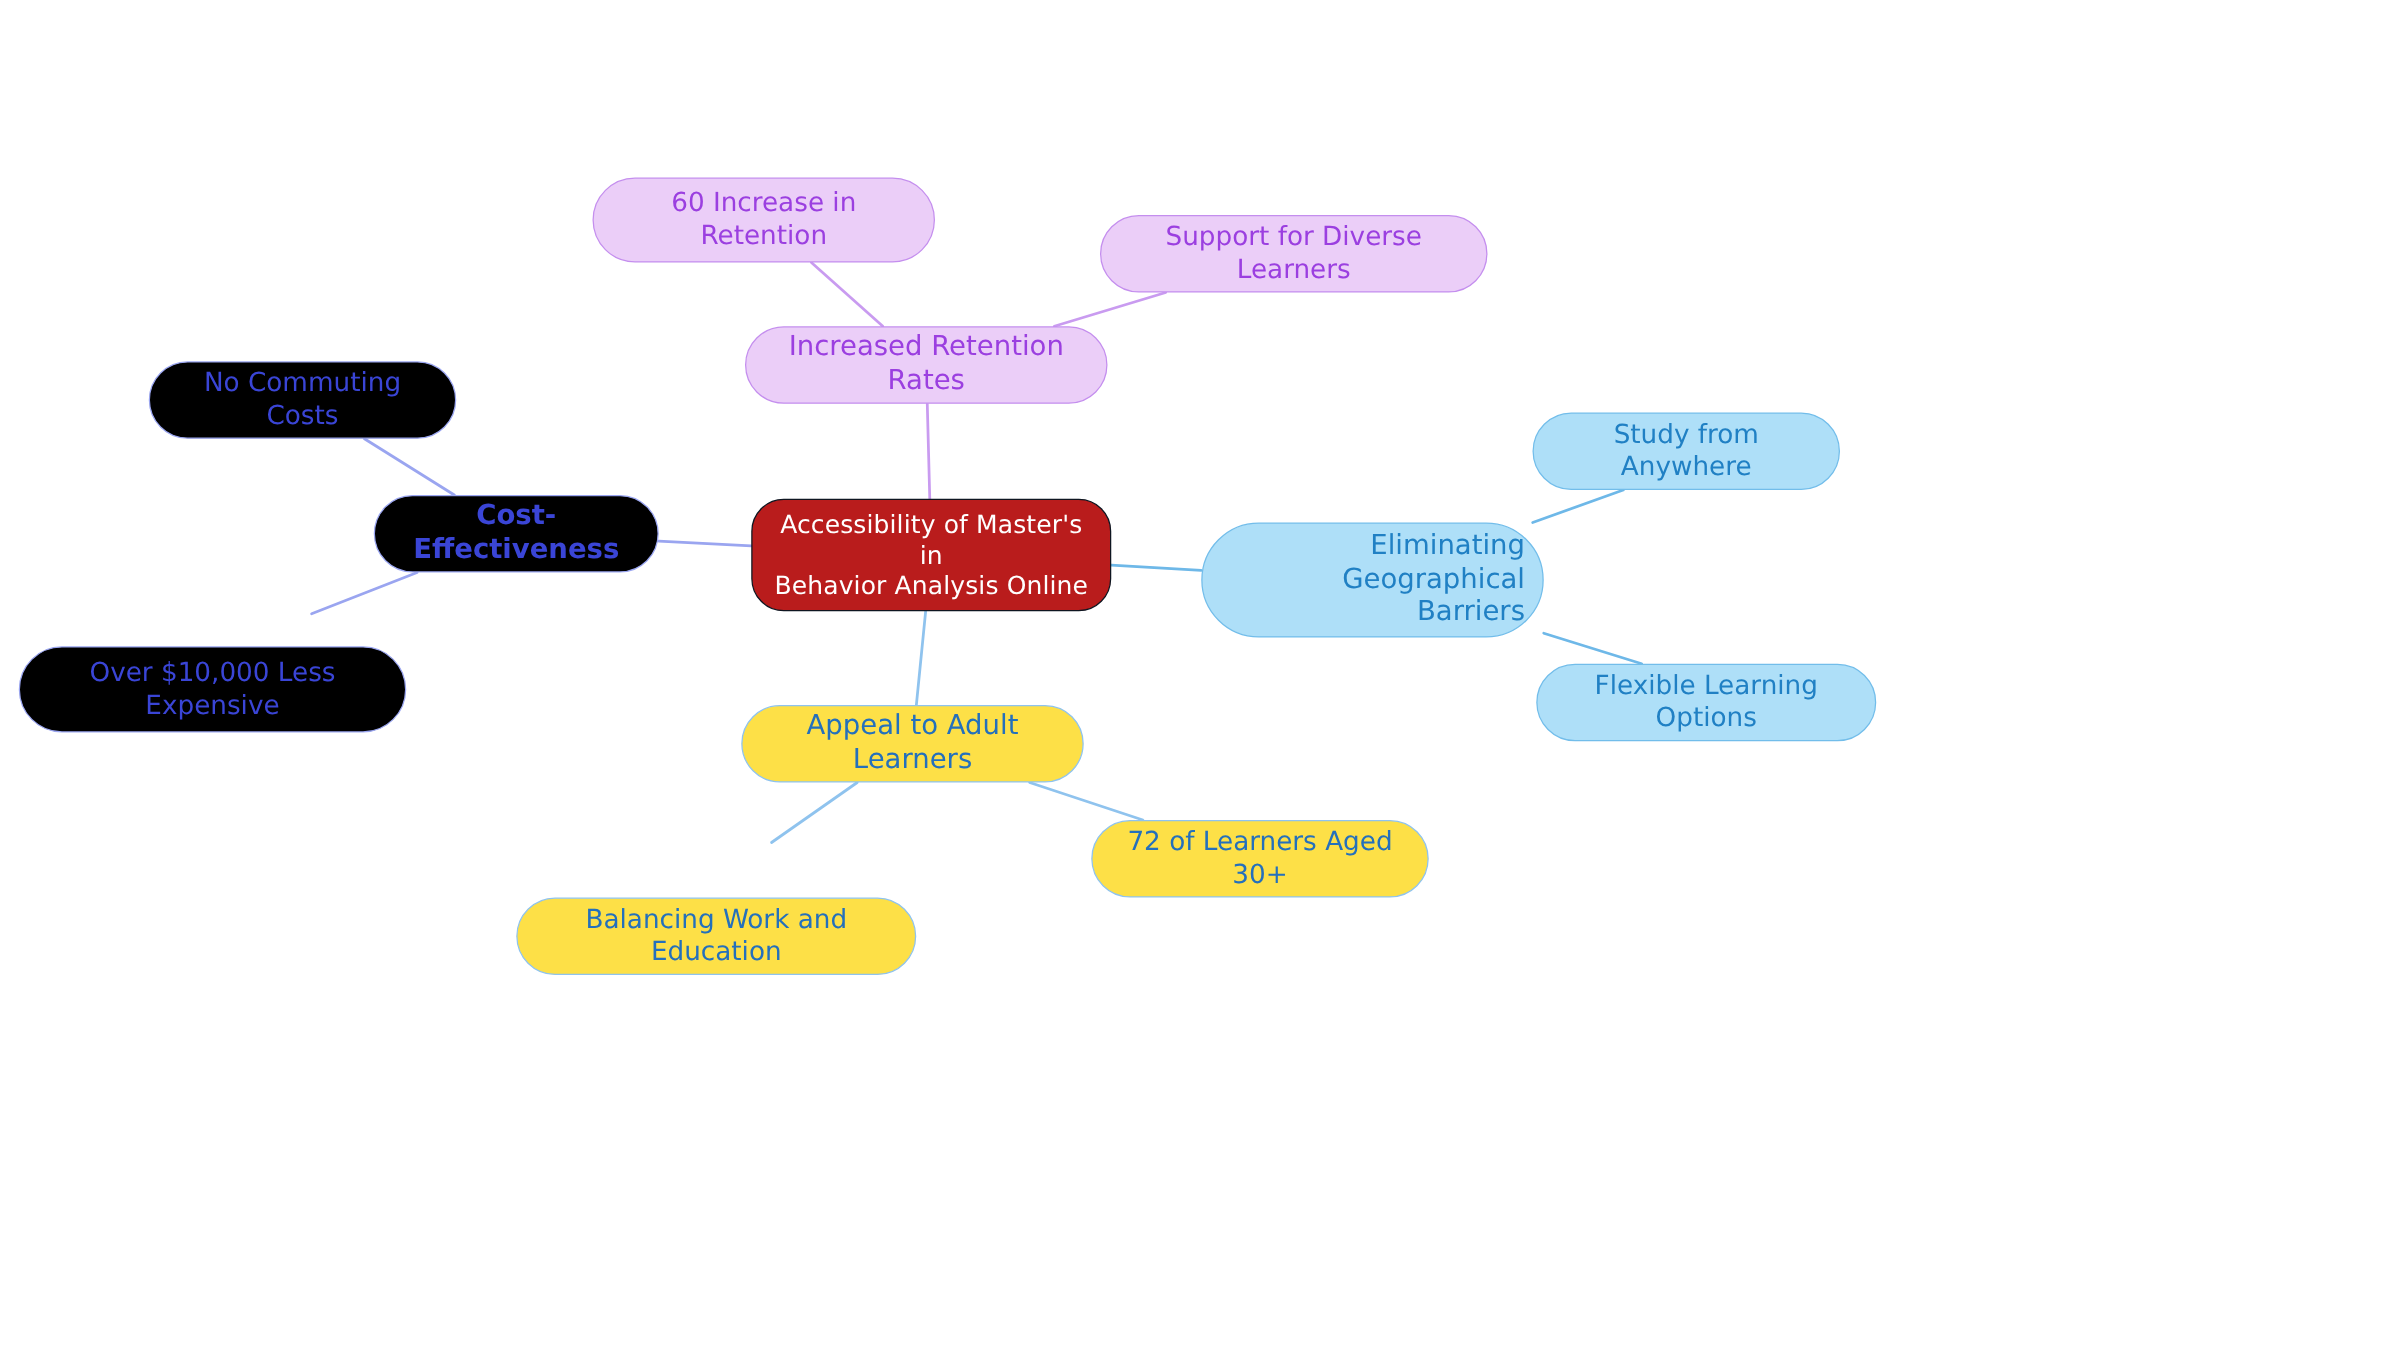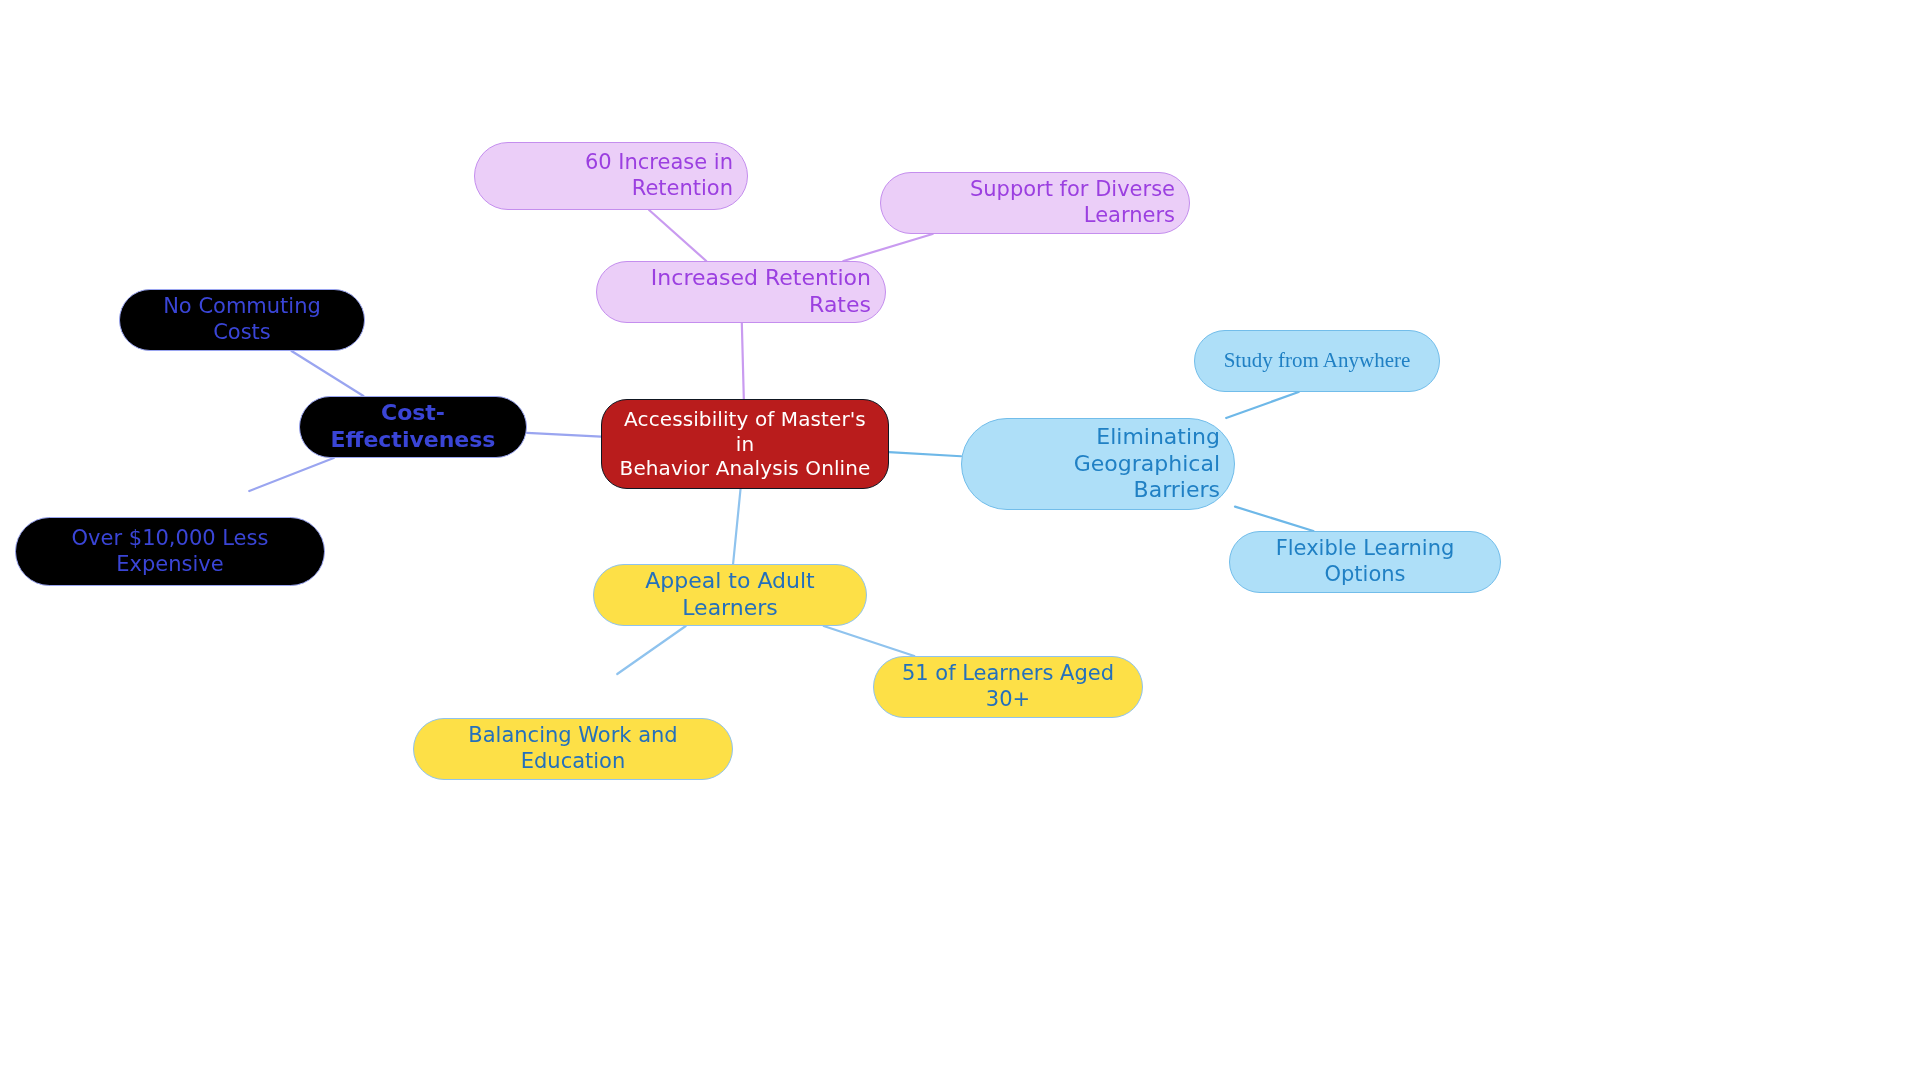--- a/index.html
+++ b/index.html
@@ -23,21 +23,21 @@
     padding:0 14px;
   }
   .root{
     border-radius:26px;
     color:#ffffff;
     background:#b91c1c;
     border-color:#0f1621;
     font-size:20px;
     letter-spacing:.1px;
   }
-  .n-purple{background:#EBCEF8;border-color:#C48EEE;color:#9B3FE0;text-align:right;}
+  .n-purple{background:#EBCEF8;border-color:#C48EEE;color:#9B3FE0;}
   .n-peri  {background:#000000;border-color:#9AA5F0;color:#3A45D6;}
   .n-sky   {background:#AEDFF8;border-color:#72BDEA;color:#2080C4;}
   .n-blue  {background:#fde047;border-color:#8FC3EE;color:#2470BC;}
   .lvl1{font-size:22px;}
   .lvl2{font-size:21px;}
 </style>
 </head>
 <body>
 
 <div id="canvas">
@@ -55,23 +55,23 @@
       <line x1="685.7545454545455" y1="626" x2="617.2454545454545" y2="674" stroke="#8FC3EE" stroke-width="2.2" stroke-linecap="round"></line>
       <line x1="823.6739130434783" y1="626" x2="914.3260869565217" y2="656" stroke="#8FC3EE" stroke-width="2.2" stroke-linecap="round"></line>
     </svg>
   <div id="nodes">
       <div class="node n-purple lvl2" style="left: 474px; top: 142px; width: 274px; height: 68px;">60 Increase in Retention</div>
       <div class="node n-purple lvl2" style="left: 880px; top: 172px; width: 310px; height: 62px;">Support for Diverse Learners</div>
       <div class="node n-purple lvl1" style="left: 596px; top: 261px; width: 290px; height: 62px;">Increased Retention Rates</div>
       <div class="node n-peri lvl2" style="left: 119px; top: 289px; width: 246px; height: 62px;">No Commuting Costs</div>
       <div class="node n-peri lvl2" style="left: 15px; top: 517px; width: 310px; height: 69px;">Over $10,000 Less Expensive</div>
       <div class="node n-peri lvl1" style="left: 299px; top: 396px; width: 228px; height: 62px; font-weight: bold;">Cost-Effectiveness</div>
-      <div class="node n-sky lvl2" style="left: 1194px; top: 330px; width: 246px; height: 62px; font-family: Liberation Serif, serif;">Study from Anywhere</div>
+      <div class="node n-sky lvl2" style="left: 1226px; top: 330px; width: 246px; height: 62px;">Study from Anywhere</div>
       <div class="node n-sky lvl2" style="left: 1229px; top: 531px; width: 272px; height: 62px;">Flexible Learning Options</div>
       <div class="node n-sky lvl1" style="left: 961px; top: 418px; width: 274px; height: 92px; text-align: right;">Eliminating Geographical
 Barriers</div>
       <div class="node n-blue lvl2" style="left: 413px; top: 674px; width: 320px; height: 62px; margin-top: 44px;">Balancing Work and Education</div>
-      <div class="node n-blue lvl2" style="left: 873px; top: 656px; width: 270px; height: 62px;">51 of Learners Aged 30+</div>
+      <div class="node n-blue lvl2" style="left: 873px; top: 656px; width: 270px; height: 62px;">72 of Learners Aged 30+</div>
       <div class="node n-blue lvl1" style="left: 593px; top: 564px; width: 274px; height: 62px;">Appeal to Adult Learners</div>
       <div class="node root " style="left: 601px; top: 399px; width: 288px; height: 90px;">Accessibility of Master's in
 Behavior Analysis Online</div>
     </div>
 </div>
 
 </body></html>

